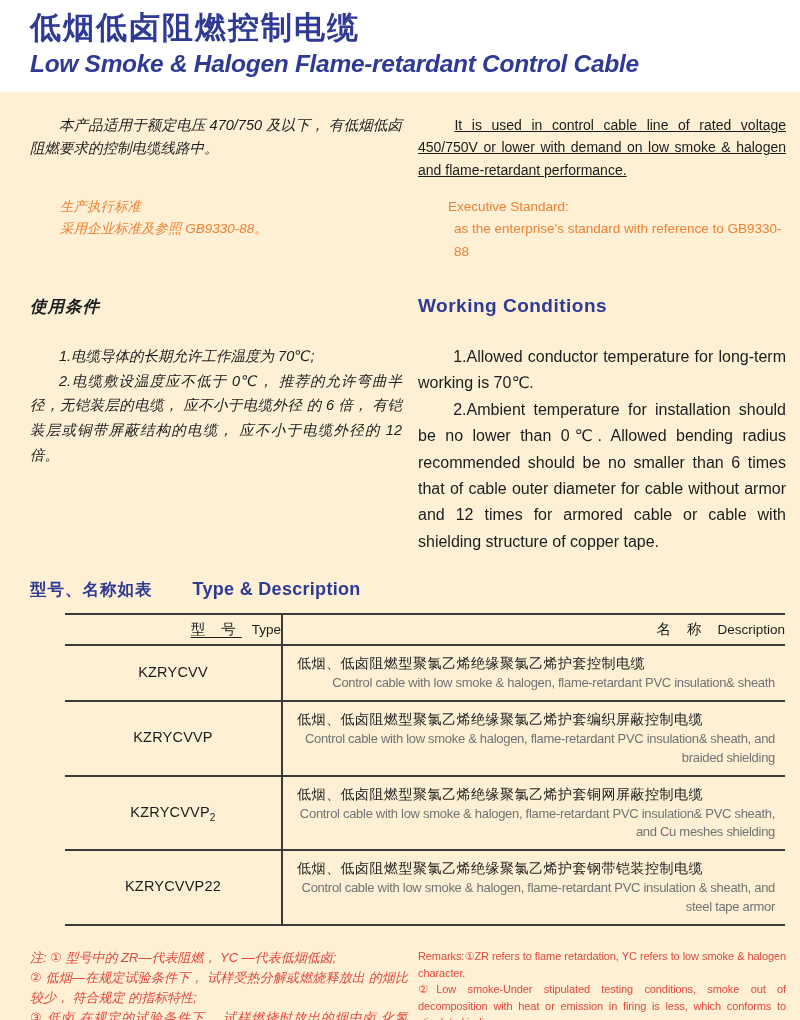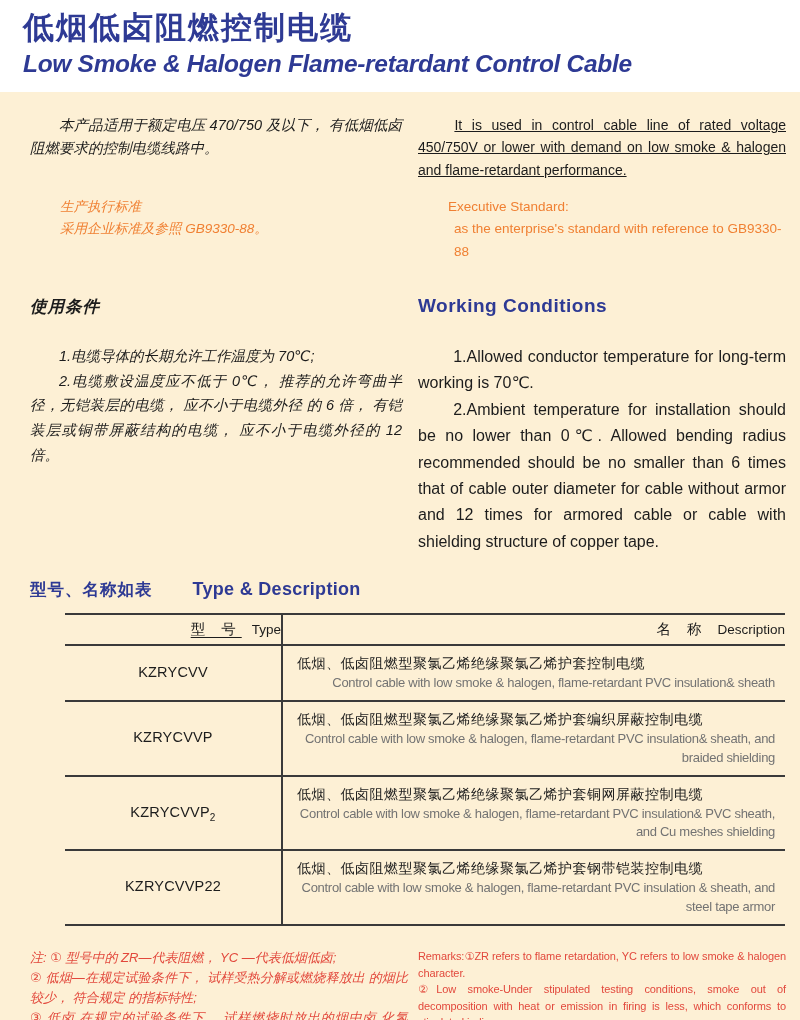--- a/index.html
+++ b/index.html
@@ -5,21 +5,21 @@
   :root{
     --navy:#2e3a94; --orange:#f08033; --red:#e2483c; --cream:#fdf0d5;
     --ink:#1c1c1c; --border:#3a3a3a;
   }
   *{margin:0;padding:0;box-sizing:border-box;}
   html,body{width:800px;}
   body{
     width:800px;height:1020px;overflow:hidden;background:#fff;
     font-family:"Liberation Sans","DejaVu Sans",sans-serif;color:var(--ink);
   }
-  .header{height:92px;padding:10px 28px 0 23px;background:#fff;}
+  .header{height:92px;padding:10px 28px 0 30px;background:#fff;}
   .title-zh{color:var(--navy);font-size:31px;font-weight:bold;letter-spacing:2px;line-height:1.15;}
   .title-en{color:var(--navy);font-size:24.5px;font-weight:bold;font-style:italic;letter-spacing:-0.3px;margin-top:4px;white-space:nowrap;}
   .content{background:var(--cream);height:928px;padding-top:22px;}
   .cols{display:flex;padding:0 14px 0 30px;}
   .col-l{width:372px;margin-right:16px;font-style:italic;}
   .col-r{width:368px;}
   .para-zh{font-size:14.5px;line-height:1.62;text-align:justify;text-indent:2em;}
   .para-en{font-size:14px;line-height:1.6;text-align:justify;text-indent:2.6em;text-decoration:underline;}
   .std{margin-top:15px;}
   .std-line{font-size:13.5px;line-height:1.65;color:var(--orange);}

